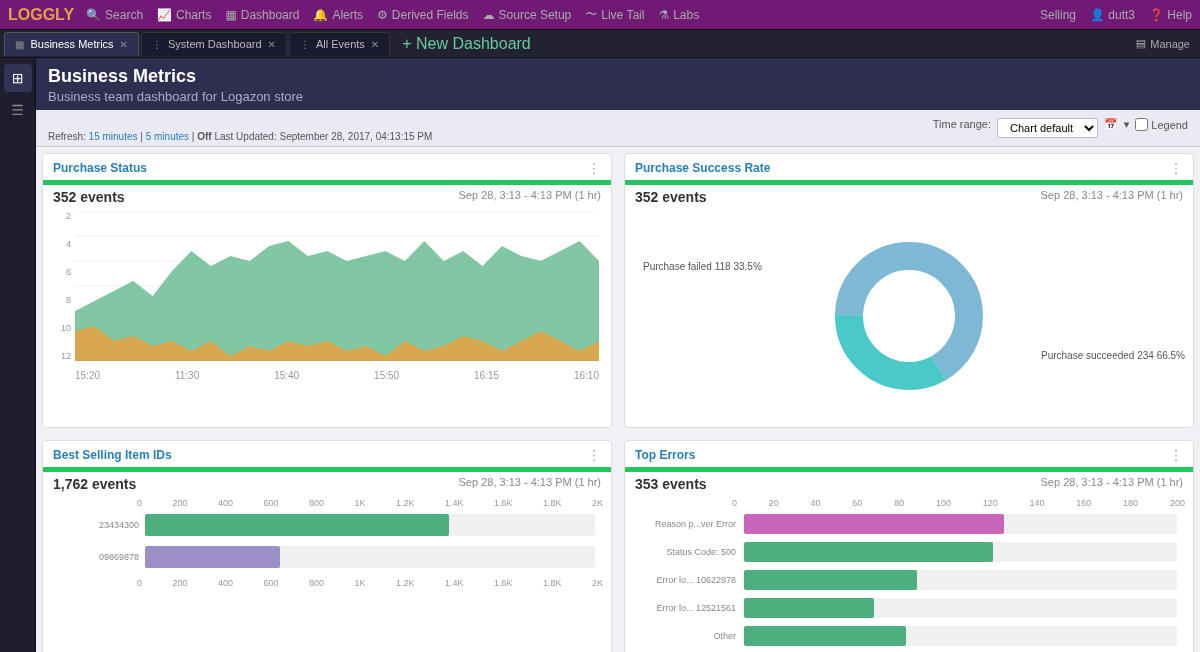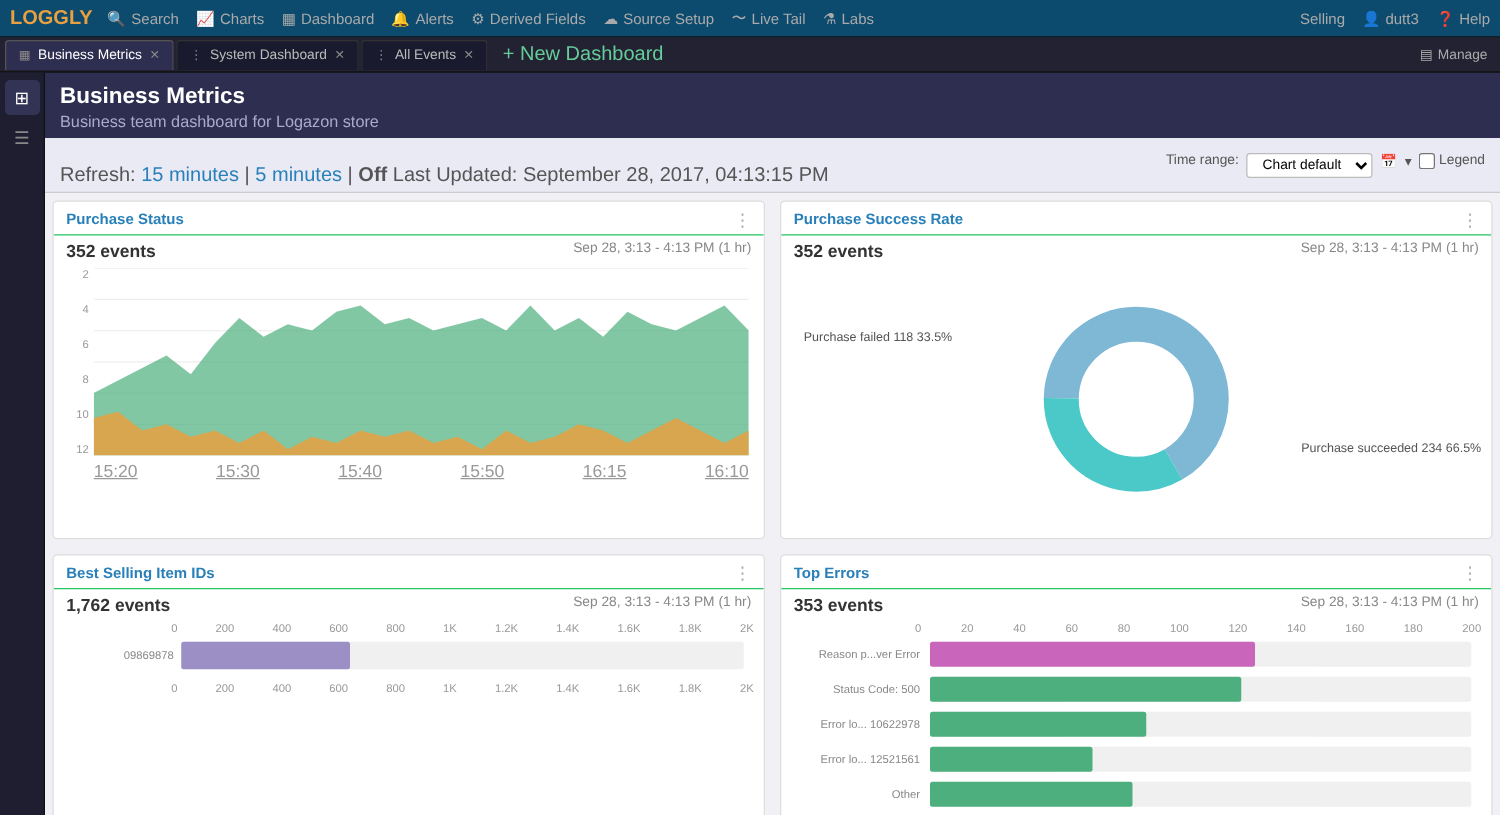--- a/index.html
+++ b/index.html
@@ -1,20 +1,20 @@
 <!DOCTYPE html>
 <html><head>
   <meta charset="utf-8">
   <style>
     * { box-sizing: border-box; margin: 0; padding: 0; }
     body { font-family: Arial, sans-serif; font-size: 12px; background: #1a1a2e; color: #ccc; }
 
     
     #top-nav {
-      background: #0c4a6e;
+      background: #701a75;
       height: 30px;
       display: flex;
       align-items: center;
       padding: 0 8px;
       border-bottom: 1px solid #111;
     }
     #logo {
       color: #e8a040;
       font-size: 16px;
       font-weight: bold;
@@ -146,21 +146,21 @@
       margin-top: 2px;
     }
     #dash-controls {
       display: flex;
       align-items: center;
       justify-content: space-between;
       background: #eaeaf5;
       padding: 4px 12px;
       border-bottom: 1px solid #ccc;
     }
-    #refresh-info { font-size: 16px; color: #555; margin-top: 17px; }
+    #refresh-info { font-size: 10px; color: #555; margin-top: 17px; }
     #refresh-info a { color: #2980b9; text-decoration: none; }
     #time-range-control {
       display: flex;
       align-items: flex-start;
       gap: 6px;
       font-size: 11px;
       color: #555;
     }
     #time-range-select {
       background: #fff;
@@ -183,21 +183,21 @@
       border: 1px solid #ddd;
       margin: 6px;
       border-radius: 4px;
       overflow: hidden;
     }
     .chart-panel-header {
       display: flex;
       align-items: center;
       justify-content: space-between;
       padding: 6px 10px 4px;
-      border-bottom: 1px solid #22c55e;
+      border-bottom: 5px solid #22c55e;
     }
     .chart-panel-title {
       font-size: 12px;
       font-weight: bold;
       color: #2980b9;
     }
     .chart-menu-icon { color: #aaa; cursor: pointer; font-size: 14px; }
     .chart-meta {
       display: flex;
       justify-content: space-between;
@@ -241,23 +241,22 @@
       top: 0;
       bottom: 20px;
     }
     .x-axis {
       position: absolute;
       bottom: 0;
       left: 24px;
       right: 4px;
       display: flex;
       justify-content: space-between;
-      font-size: 14px;
+      font-size: 10px;
       color: #999;
-      text-decoration: underline;
     }
 
     
     .donut-container {
       display: flex;
       align-items: center;
       justify-content: center;
       position: relative;
       height: 210px;
     }
@@ -492,21 +491,21 @@
                 <line x1="0" y1="125" x2="540" y2="125" stroke="#eee" stroke-width="1"></line>
 
                 <polygon points="0,100 20,90 40,80 60,70 80,85 100,60 120,40 140,55 160,45 180,50 200,35 220,30 240,45 260,40 280,50 300,45 320,40 340,50 360,30 380,50 400,40 420,55 440,35 460,45 480,50 500,40 520,30 540,50 540,150 0,150" fill="#4caf7d" opacity="0.7"></polygon>
 
                 <polygon points="0,120 20,115 40,130 60,125 80,135 100,130 120,140 140,130 160,145 180,135 200,140 220,130 240,135 260,130 280,140 300,135 320,145 340,130 360,140 380,135 400,125 420,130 440,140 460,130 480,120 500,130 520,140 540,130 540,150 0,150" fill="#e8a040" opacity="0.85"></polygon>
               </svg>
             </div>
 
             <div class="x-axis">
               <span>15:20</span>
-              <span>15:30</span>
+              <span>11:30</span>
               <span>15:40</span>
               <span>15:50</span>
               <span>16:15</span>
               <span>16:10</span>
             </div>
           </div>
         </div>
       </div>
 
       <div class="chart-panel">
@@ -555,20 +554,26 @@
             <span>800</span>
             <span>1K</span>
             <span>1.2K</span>
             <span>1.4K</span>
             <span>1.6K</span>
             <span>1.8K</span>
             <span>2K</span>
           </div>
           <div class="bar-chart-h">
             <div class="bar-row">
+              <div class="bar-label">23434300</div>
+              <div class="bar-track">
+                <div class="bar-fill" style="width:67.5%; background:#4caf7d;"></div>
+              </div>
+            </div>
+            <div class="bar-row">
               <div class="bar-label">09869878</div>
               <div class="bar-track">
                 <div class="bar-fill" style="width:30%; background:#9b8fc5;"></div>
               </div>
             </div>
           </div>
           <div class="bar-h-axis">
             <span>0</span>
             <span>200</span>
             <span>400</span>

